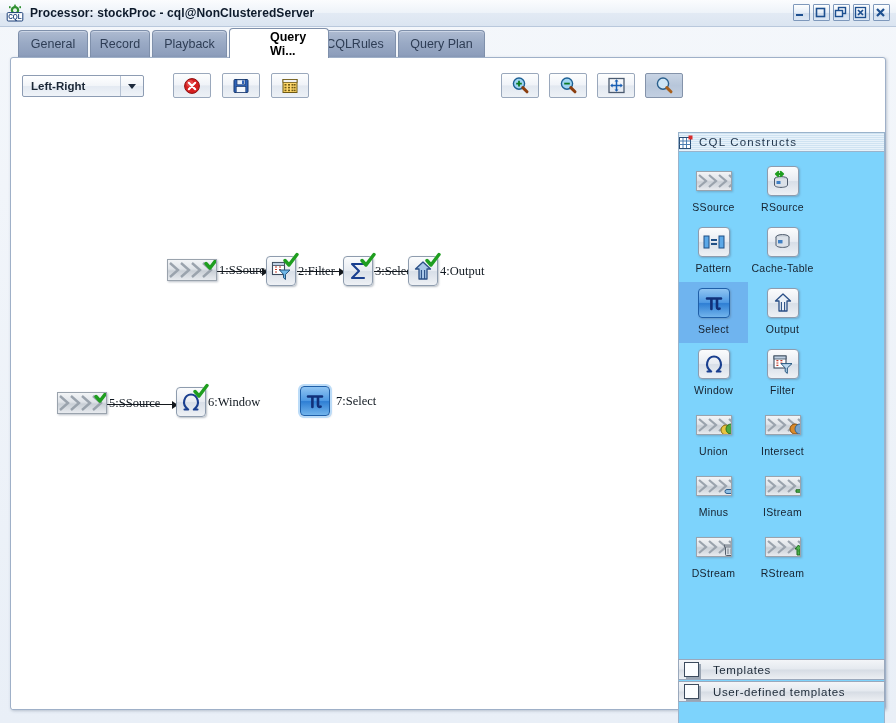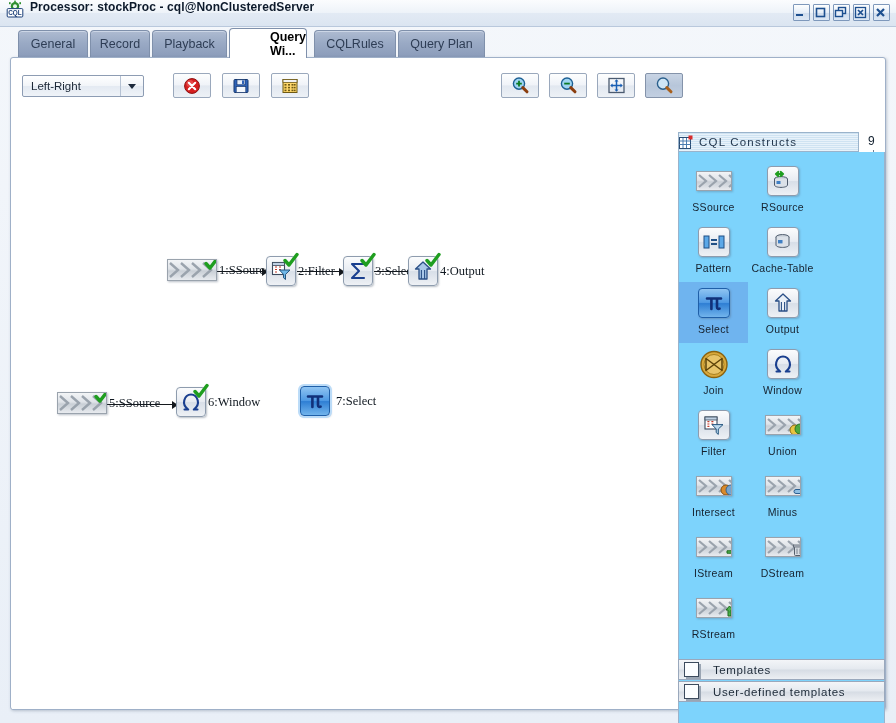--- a/index.html
+++ b/index.html
@@ -12,21 +12,21 @@
   .app-window{
     position:absolute;left:0;top:0;width:896px;height:723px;
     background:linear-gradient(180deg,#f4f7fb 0%,#e9eff7 100%);
     box-sizing:border-box;
   }
   
   .titlebar{
     position:absolute;left:0;top:0;width:896px;height:26px;
     background:linear-gradient(180deg,#fbfcfe 0%,#eef3f9 48%,#e2eaf4 52%,#dbe5f1 100%);
     border-bottom:1px solid #b9c8dc;
-    display:flex;align-items:flex-start;
+    display:flex;align-items:center;
   }
   .title-icon{
     width:18px;height:18px;margin-left:6px;margin-right:6px;
     position:relative;flex:none;
   }
   .title-text{
     font-size:12px;font-weight:bold;color:#0d1a2b;letter-spacing:0.1px;
     white-space:nowrap;
   }
   .win-btns{position:absolute;right:6px;top:4px;display:flex;gap:3px;}
@@ -59,20 +59,21 @@
   .content{
     position:absolute;left:10px;top:57px;width:876px;height:653px;
     background:#ffffff;border:1px solid #9fb0c8;box-sizing:border-box;
     border-radius:3px;
     box-shadow:1px 1px 3px rgba(60,80,110,.30);
   }
   
   .toolbar{
     position:absolute;left:0;top:0;width:874px;height:48px;
     box-sizing:border-box;
+    font-weight:bold;
   }
   .combo{
     position:absolute;left:11px;top:17px;width:122px;height:22px;
     border:1px solid #8d9cb3;border-radius:2px;box-sizing:border-box;
     background:linear-gradient(180deg,#ffffff 0%,#f2f5f9 48%,#e4eaf2 52%,#eff3f8 100%);
     display:flex;align-items:center;cursor:pointer;
   }
   .combo span.lbl{font-size:11.5px;color:#1b2736;margin-left:8px;}
   .combo .arrowbox{
     position:absolute;right:0;top:0;width:22px;height:20px;
@@ -155,21 +156,21 @@
   }
   
   .palette{
     position:absolute;left:667px;top:48px;width:207px;height:603px;
     box-sizing:border-box;
   }
   .pal-header{
     position:absolute;left:0;top:74px;width:207px;height:20px;
   }
   .pal-title{
-    position:absolute;left:0;top:0;width:181px;height:20px;
+    position:absolute;left:0;top:0;width:207px;height:20px;
     background:repeating-linear-gradient(180deg,#cfe3f2 0px,#cfe3f2 1px,#e8f2fa 1px,#e8f2fa 2px);
     border:1px solid #9ab3cb;box-sizing:border-box;
     display:flex;align-items:center;
   }
   .pal-title .t{font-size:11.5px;color:#24384f;letter-spacing:1.2px;margin-left:5px;}
   .pal-body{
     position:absolute;left:0;top:20px;width:207px;height:610px;
     background:#7dd3fc;border:1px solid #9ab3cb;border-top:none;box-sizing:border-box;
   }
   .pal-grid{display:flex;flex-wrap:wrap;padding-top:8px;}
@@ -266,21 +267,21 @@
   <div class="tabstrip">
     <div class="tab" style="left:18px;width:70px;">
       <span>General</span>
     </div>
     <div class="tab" style="left:90px;width:60px;">
       <span>Record</span>
     </div>
     <div class="tab" style="left:152px;width:75px;">
       <span>Playback</span>
     </div>
-    <div class="tab active" style="left:229px;width:78px;padding-left:40px;">
+    <div class="tab active" style="left:229px;width:100px;padding-left:40px;">
       <span>Query Wi...</span>
     </div>
     <div class="tab" style="left:314px;width:82px;">
       <span>CQLRules</span>
     </div>
     <div class="tab" style="left:398px;width:87px;text-align:right;">
       <span>Query Plan</span>
     </div>
   </div>
 
@@ -596,30 +597,20 @@
                 <span class="ibox">
                   <svg width="22" height="22" viewBox="0 0 22 22">
                     <path d="M11 2 L18.5 9 H15 V19 H7 V9 H3.5 Z" fill="#eaf0f7" stroke="#2a4f86" stroke-width="1.3" stroke-linejoin="round"></path>
                     <path d="M9.4 10 V19 M12.6 10 V19" stroke="#2a4f86" stroke-width="1.1"></path>
                   </svg>
                 </span>
               </span>
               <span class="cap">Output</span>
             </div>
 
-            <div class="pal-item">
-              <span class="ico">
-                <svg width="32" height="31" viewBox="0 0 32 31">
-                  <circle cx="16" cy="15.5" r="13" fill="#d9a93c" stroke="#8a6310" stroke-width="1.4"></circle>
-                  <circle cx="16" cy="15.5" r="10" fill="#e8c469" stroke="#a8801f" stroke-width="1"></circle>
-                  <path d="M8 9.5 L16 15.5 L8 21.5 Z M24 9.5 L16 15.5 L24 21.5 Z" fill="none" stroke="#5e4409" stroke-width="1.5" stroke-linejoin="round"></path>
-                </svg>
-              </span>
-              <span class="cap">Join</span>
-            </div>
 
             <div class="pal-item">
               <span class="ico">
                 <span class="ibox">
                   <svg width="22" height="22" viewBox="0 0 22 22">
                     <path d="M4.5 18.5 H8.2 C4.6 15.8 3.4 12.6 4.3 9.3 C5.3 5.5 8.1 3.5 11 3.5 C13.9 3.5 16.7 5.5 17.7 9.3 C18.6 12.6 17.4 15.8 13.8 18.5 H17.5" fill="none" stroke="#1a3f8f" stroke-width="2.1" stroke-linecap="round" stroke-linejoin="round"></path>
                   </svg>
                 </span>
               </span>
               <span class="cap">Window</span>

